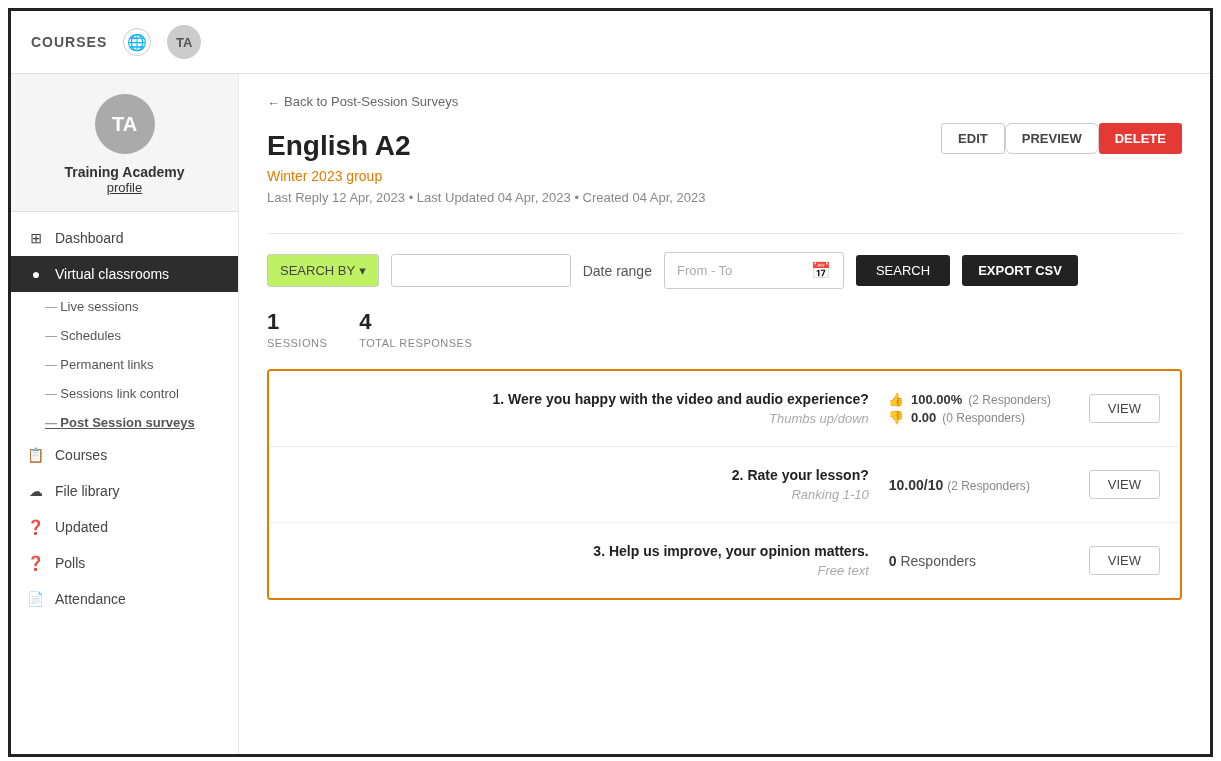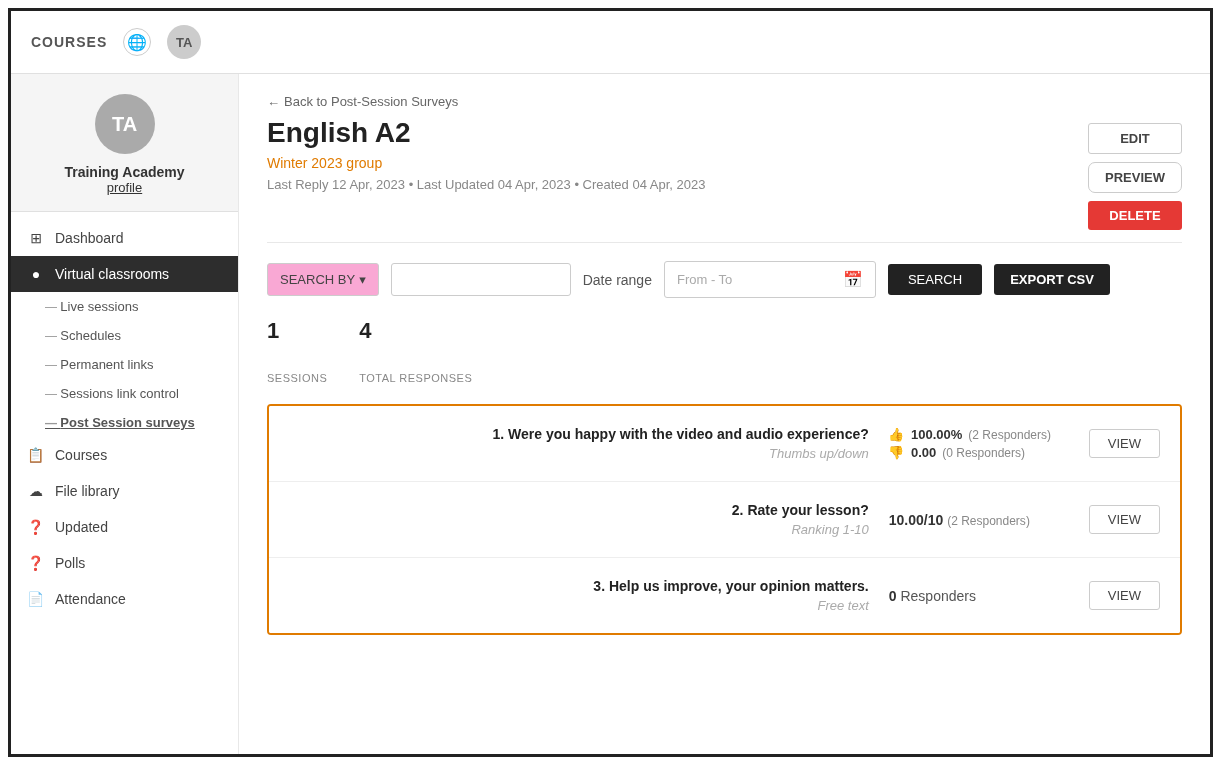--- a/index.html
+++ b/index.html
@@ -34,47 +34,47 @@
     .sidebar-sub-item { padding: 7px 16px 7px 34px; cursor: pointer; color: #555; font-size: 13px; border-left: none; }
     .sidebar-sub-item.active-sub { font-weight: 600; text-decoration: underline; }
     .sidebar-sub-item::before { content: '— '; color: #999; font-size: 12px; }
 
     
     .content { flex: 1; padding: 20px 28px; }
     
     .back-link { font-size: 13px; color: #666; cursor: pointer; margin-bottom: 8px; display: flex; align-items: center; gap: 4px; }
     .back-link::before { content: '←'; }
     
-    .page-title { font-size: 28px; font-weight: 700; color: #222; margin-bottom: 6px; }
+    .page-title { font-size: 28px; font-weight: 700; color: #222; margin-bottom: 6px; margin-top: 13px; }
     .group-name { font-size: 14px; color: #e07b00; font-weight: 400; margin-bottom: 6px; }
     .meta-info { font-size: 13px; color: #888; margin-bottom: 16px; }
     
     .title-row { display: flex; justify-content: space-between; align-items: flex-start; margin-bottom: 8px; }
-    .title-actions { display: flex; gap: 8px; margin-top: 6px; flex-direction: column; }
+    .title-actions { display: flex; gap: 0; margin-top: 6px; }
     .btn-edit { padding: 7px 16px; border: 1px solid #ccc; background: #fff; color: #444; font-size: 13px; font-weight: 600; cursor: pointer; border-radius: 3px; }
     .btn-preview { padding: 7px 16px; border: 1px solid #ccc; background: #fff; color: #444; font-size: 13px; font-weight: 600; cursor: pointer; border-radius: 7px; }
     .btn-delete { padding: 7px 16px; border: none; background: #e53935; color: #fff; font-size: 13px; font-weight: 600; cursor: pointer; border-radius: 3px; }
     
     .divider { border: none; border-top: 1px solid #e8e8e8; margin: 12px 0 18px; }
     
     
     .search-bar { display: flex; align-items: center; gap: 12px; margin-bottom: 20px; }
-    .search-by-btn { display: flex; align-items: flex-start; gap: 4px; padding: 8px 12px; border: 1px solid #ccc; background: #f9a8d4; font-size: 13px; cursor: pointer; border-radius: 3px; color: #444; }
+    .search-by-btn { display: flex; align-items: flex-start; gap: 4px; padding: 8px 12px; border: 1px solid #ccc; background: #bef264; font-size: 13px; cursor: pointer; border-radius: 3px; color: #444; }
     .search-input { padding: 8px 12px; border: 1px solid #ccc; border-radius: 3px; font-size: 13px; width: 180px; }
     .date-range-label { font-size: 14px; color: #555; }
-    .date-range-input { display: flex; align-items: center; padding: 8px 12px; border: 1px solid #ccc; border-radius: 3px; font-size: 13px; color: #aaa; width: 212px; gap: 8px; cursor: pointer; }
+    .date-range-input { display: flex; align-items: center; padding: 8px 12px; border: 1px solid #ccc; border-radius: 3px; font-size: 13px; color: #aaa; width: 180px; gap: 8px; cursor: pointer; }
     .calendar-icon { font-size: 16px; color: #555; margin-left: auto; }
     .btn-search { padding: 8px 20px; background: #222; color: #fff; border: none; font-size: 13px; font-weight: 400; cursor: pointer; border-radius: 3px; }
     .btn-export { padding: 8px 16px; background: #222; color: #fff; border: none; font-size: 13px; font-weight: 600; cursor: pointer; border-radius: 3px; }
     
     
     .stats-row { display: flex; gap: 32px; margin-bottom: 20px; }
     .stat-item { display: flex; flex-direction: column; gap: 2px; }
     .stat-number { font-size: 22px; font-weight: 700; color: #222; }
-    .stat-label { font-size: 11px; color: #888; letter-spacing: 0.5px; text-transform: uppercase; margin-top: 26px; }
+    .stat-label { font-size: 11px; color: #888; letter-spacing: 0.5px; text-transform: uppercase; }
     
     
     .questions-container { border: 2px solid #e07b00; border-radius: 4px; margin-bottom: 20px; overflow: hidden; }
     
     
     .question-row { display: flex; align-items: center; padding: 20px 20px; border-bottom: 1px solid #eee; background: #fff; gap: 20px; }
     .question-row:last-child { border-bottom: none; }
     .question-left { flex: 1; text-align: right; }
     .question-title { font-size: 14px; font-weight: 700; color: #222; margin-bottom: 4px; }
     .question-subtitle { font-size: 13px; color: #aaa; font-style: italic; }

